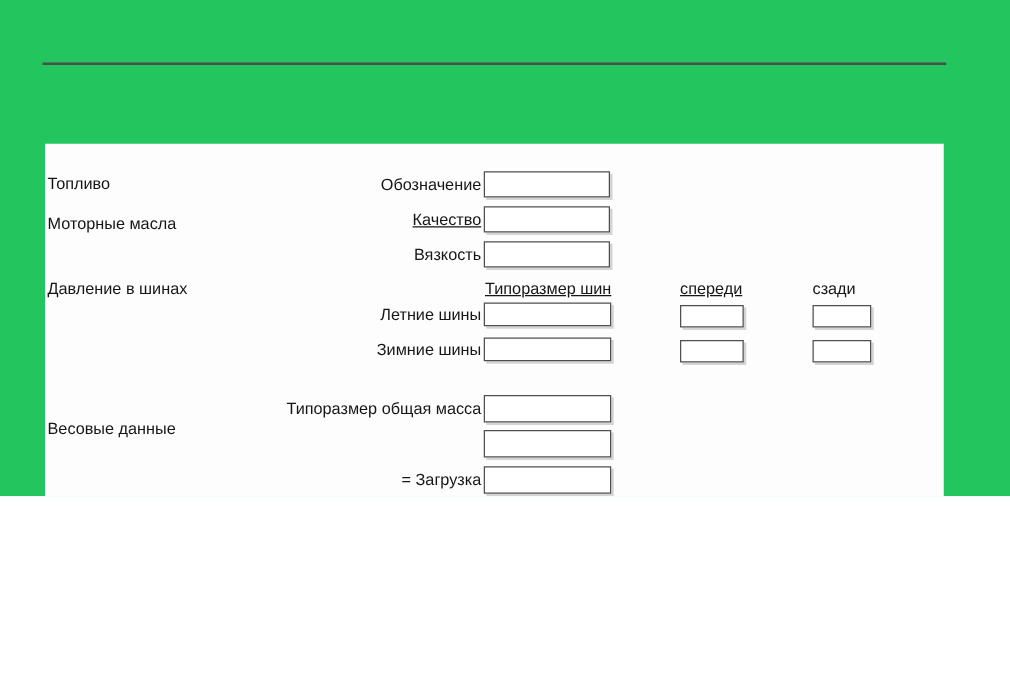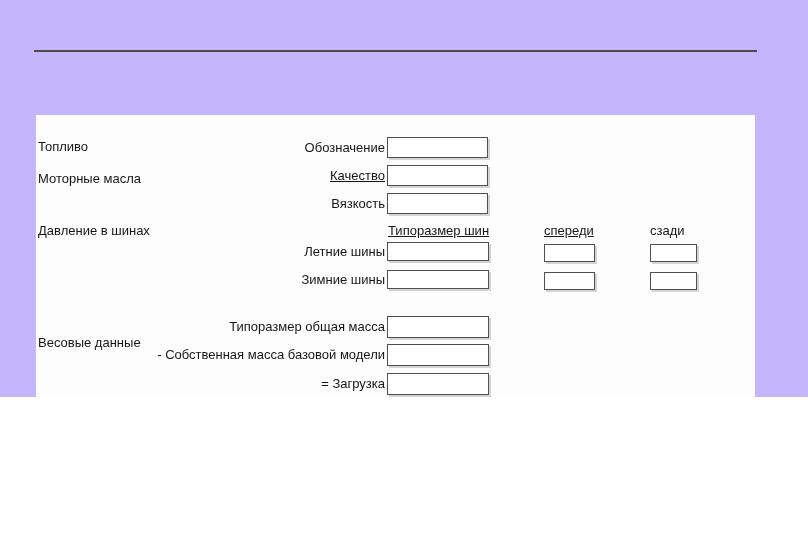--- a/index.html
+++ b/index.html
@@ -4,21 +4,21 @@
 <style>
   html, body {
     margin: 0;
     padding: 0;
     background: #ffffff;
   }
   #page {
     position: relative;
     width: 808px;
     height: 397px;
-    background: #c4b5fd;
+    background: #22c55e;
     font-family: "Liberation Sans", "DejaVu Sans", sans-serif;
     font-size: 13px;
     color: #161616;
     overflow: hidden;
   }
   #content-panel {
     position: absolute;
     left: 36px;
     top: 115px;
     width: 719px;
@@ -95,19 +95,18 @@
   <input class="box" style="left: 650px; top: 244px; width: 47px; height: 18px; line-height: 18px;" value="">
 
   <div class="r-label lh19" style="top:270px;">Зимние шины</div>
   <input class="box lh19" style="left: 387px; top: 270px; width: 102px;" value="">
   <input class="box" style="left: 544px; top: 272px; width: 51px; height: 18px; line-height: 18px;" value="">
   <input class="box" style="left: 650px; top: 272px; width: 47px; height: 18px; line-height: 18px;" value="">
 
   <div class="r-label lh22" style="top:316px;">Типоразмер общая масса</div>
   <input class="box lh22" style="left: 387px; top: 316px; width: 102px;" value="">
 
-  <div class="r-label lh22" style="top:344px;">- Собственная масса базовой модели</div>
   <input class="box lh22" style="left: 387px; top: 344px; width: 102px;" value="">
 
   <div class="r-label lh22" style="top:373px;">= Загрузка</div>
   <input class="box lh22" style="left: 387px; top: 373px; width: 102px;" value="">
 
 </div>
 
 </body></html>

